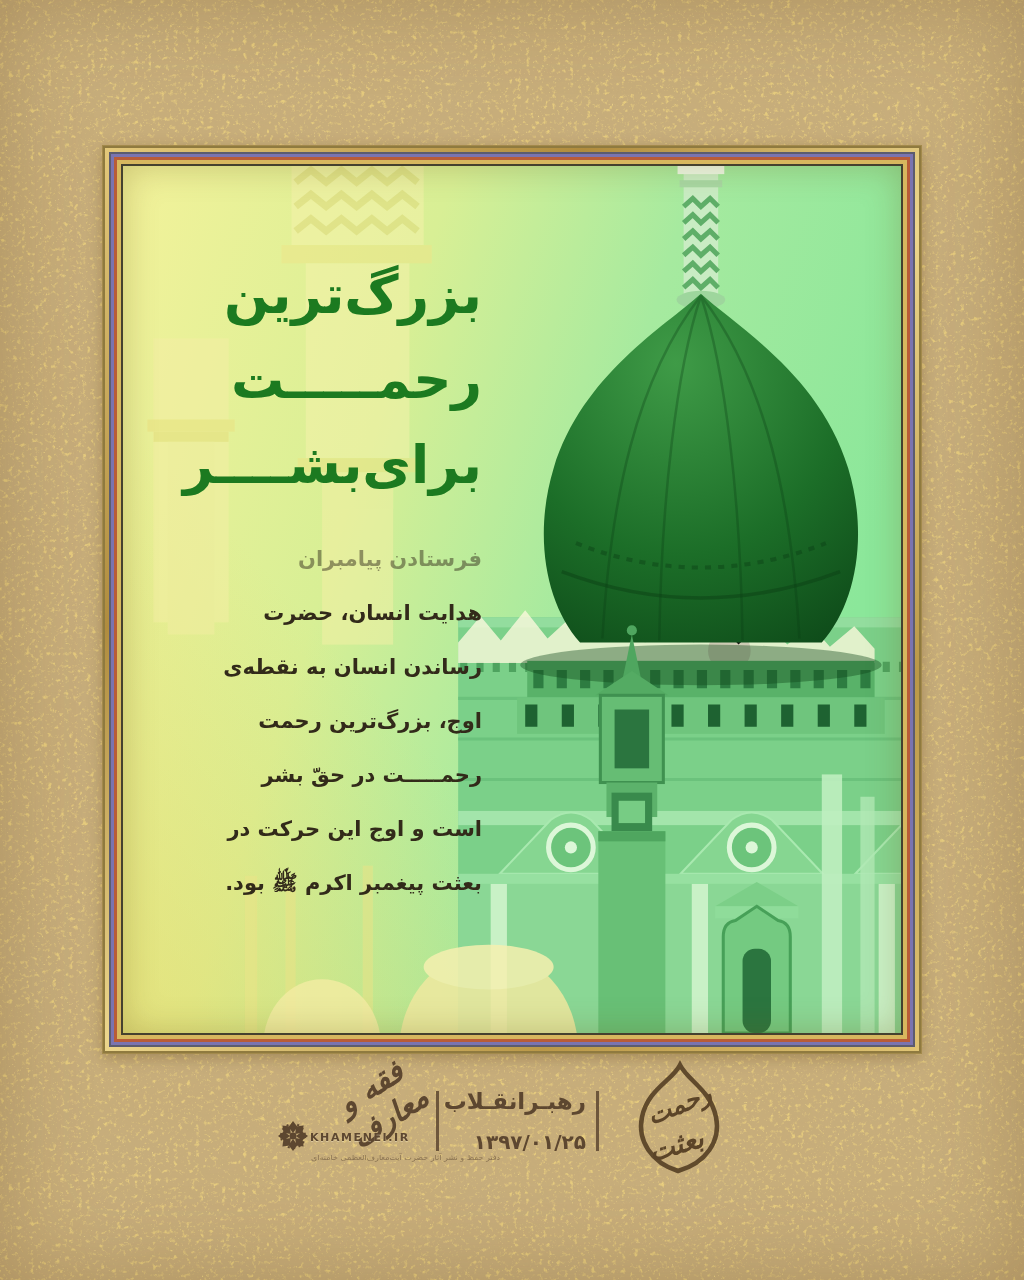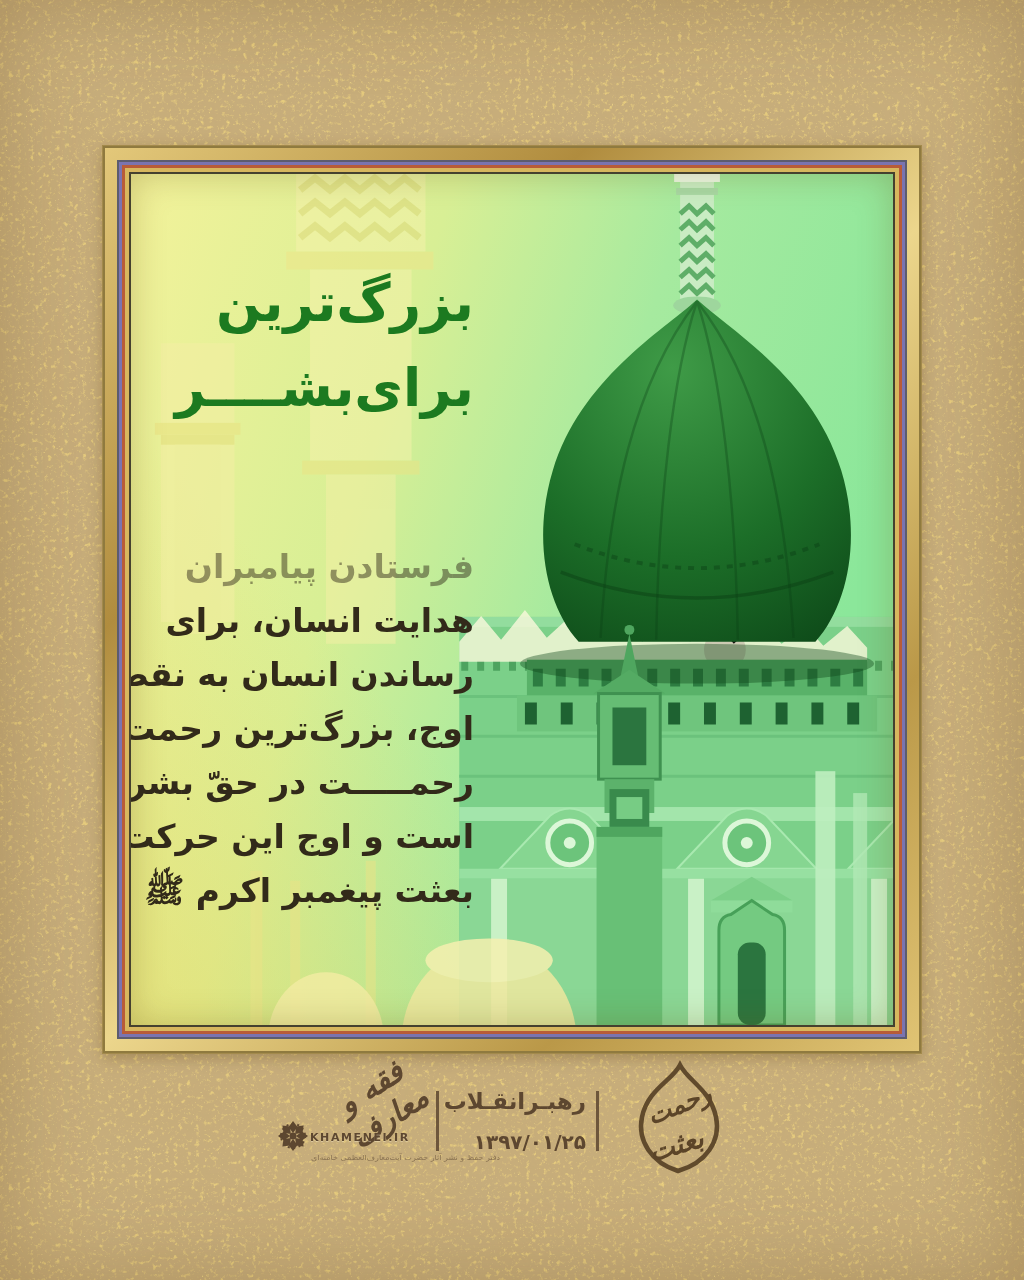--- a/index.html
+++ b/index.html
@@ -5,40 +5,40 @@
   html,body{margin:0;padding:0;}
   body{width:1024px;height:1280px;overflow:hidden;
        font-family:"DejaVu Sans",sans-serif;background:#c7ad7a;}
   .poster{position:relative;width:1024px;height:1280px;overflow:hidden;background:#c7ad7a;}
   .texture{position:absolute;left:0;top:0;width:1024px;height:1280px;z-index:0;}
   .vignette{position:absolute;left:0;top:0;width:1024px;height:1280px;z-index:1;
             box-shadow:inset 0 0 90px rgba(96,66,20,.28);pointer-events:none;}
 
   
   .frame{position:absolute;left:103px;top:146px;width:818px;height:907px;z-index:2;
-         box-sizing:border-box;border:2px solid #8f7a3f;padding:12px;
+         box-sizing:border-box;border:2px solid #8f7a3f;padding:4px;
          background:linear-gradient(135deg,#e3c87a 0%,#b08c3e 28%,#ecd68c 52%,#ba9848 78%,#e0c474 100%);
          box-shadow:0 0 0 1px #a38a4c,0 4px 14px rgba(90,60,20,.35);}
   .frame .fl{box-sizing:border-box;width:100%;height:100%;}
   .f1{border:2px solid #5c5c6e;}
   .f2{border:3px solid #7a74b0;}
   .f3{border:3px solid #b85c38;}
   .f4{border:4px solid #d7b75e;}
   .f5{border:2px solid #45412f;}
   .art{position:relative;width:100%;height:100%;box-sizing:border-box;overflow:hidden;}
   .art-shadow{position:absolute;inset:0;box-shadow:inset 0 0 34px rgba(110,85,20,.30);z-index:5;pointer-events:none;}
   .art svg.scene{position:absolute;left:0;top:0;width:100%;height:100%;}
 
   
   .headline{position:absolute;top:86px;right:419px;width:336px;z-index:6;
             direction:rtl;text-align:right;color:#1c7a20;font-weight:bold;
             font-size:53px;line-height:85px;white-space:nowrap;}
   .quote{position:absolute;top:366px;right:419px;width:336px;z-index:6;
          direction:rtl;text-align:right;color:#322a1a;font-weight:bold;
-         font-size:33px;line-height:54px;white-space:nowrap;}
+         font-size:21px;line-height:54px;white-space:nowrap;}
   .quote .ln{white-space:nowrap;}
   .quote .faded{opacity:.48;}
 
   
   .footer{position:absolute;left:0;top:1053px;width:1024px;height:227px;z-index:2;color:#5d4730;}
   .kh-group{position:absolute;left:270px;top:8px;width:190px;height:120px;}
   .kh-callig{position:absolute;left:30px;top:6px;width:160px;direction:rtl;text-align:center;
              font-size:30px;font-weight:bold;font-style:italic;color:#5d4730;
              transform:rotate(-33deg);transform-origin:center;}
   .kh-star{position:absolute;left:6px;top:58px;}
@@ -225,26 +225,27 @@
           <path d="M591 855 v-95 q0 -14 12 -16 l21 -14 21 14 q12 2 12 16 v95 z" fill="#74ca81" stroke="#47a058" stroke-width="3"></path>
           <rect x="610" y="772" width="28" height="83" rx="12" fill="#2b753f"></rect>
         </g>
 
         <rect x="688" y="600" width="20" height="255" fill="#bfeec0" opacity="0.9"></rect>
         <rect x="726" y="622" width="14" height="233" fill="#b2e9b5" opacity="0.8"></rect>
       </svg>
 
       <div class="headline" dir="rtl">
         <div>بزرگ‌ترین</div>
+        <div>رحمـــــت</div>
         <div>برای‌بشــــر</div>
       </div>
 
       <div class="quote" dir="rtl">
         <div class="ln faded">فرستادن پیامبران</div>
-        <div class="ln">هدایت انسان، برای</div>
+        <div class="ln">هدایت انسان، حضرت</div>
         <div class="ln">رساندن انسان به نقطه‌ی</div>
         <div class="ln">اوج، بزرگ‌ترین رحمت</div>
         <div class="ln">رحمـــــت در حقّ بشر</div>
         <div class="ln">است و اوج این حرکت در</div>
         <div class="ln">بعثت پیغمبر اکرم ﷺ بود.</div>
       </div>
 
       <div class="art-shadow"></div>
     </div>
    </div>

